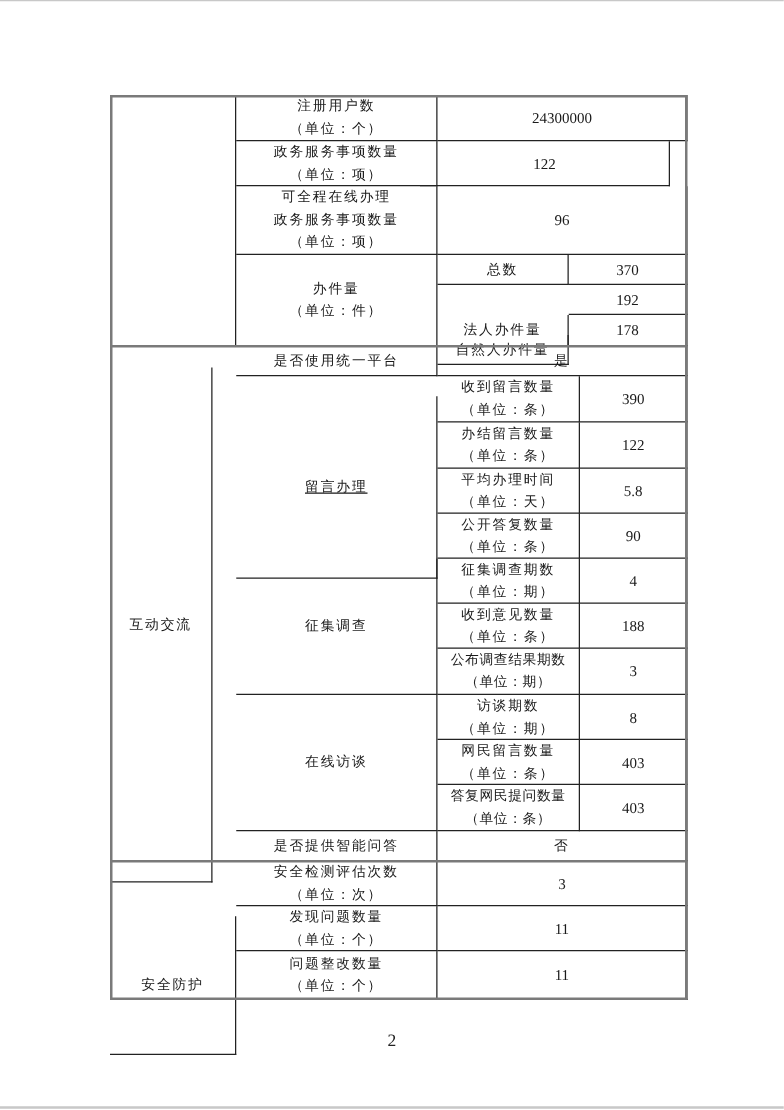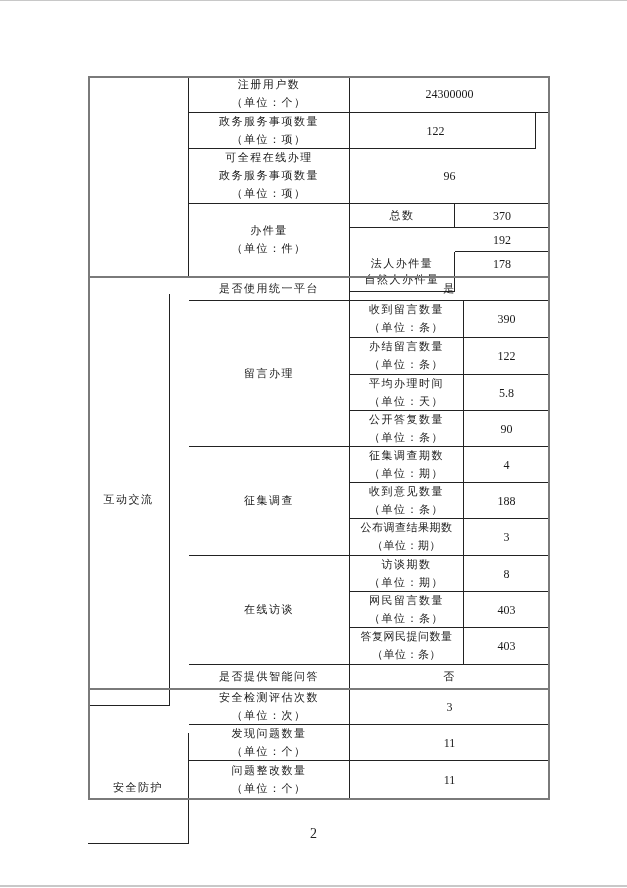--- a/index.html
+++ b/index.html
@@ -106,21 +106,21 @@
   <div class="cell num" style="left:455px;top:228px;width:95px;height:24px;">192</div>
 
   <div class="cell" style="left:350px;top:252px;width:105px;height:25px;">法人办件量</div>
   <div class="cell num" style="left:455px;top:252px;width:95px;height:25px;">178</div>
 
   <div class="cell" style="left:88px;top:294px;width:82px;height:412px;">互动交流</div>
 
   <div class="cell" style="left:189px;top:277px;width:161px;height:24px;text-align:center;">是否使用统一平台</div>
   <div class="cell" style="left:350px;top:277px;width:200px;height:24px;">是</div>
 
-  <div class="cell" style="left:189px;top:301px;width:161px;height:146px;">留言办理</div>
+  <div class="cell" style="left:189px;top:317px;width:161px;height:146px;text-decoration:underline;">留言办理</div>
 
   <div class="cell" style="left:350px;top:301px;width:114px;height:37px;">收到留言数量
 （单位：条）</div>
   <div class="cell num" style="left:464px;top:301px;width:86px;height:37px;">390</div>
 
   <div class="cell" style="left:350px;top:338px;width:114px;height:37px;">办结留言数量
 （单位：条）</div>
   <div class="cell num" style="left:464px;top:338px;width:86px;height:37px;">122</div>
 
   <div class="cell" style="left:350px;top:375px;width:114px;height:36px;">平均办理时间

